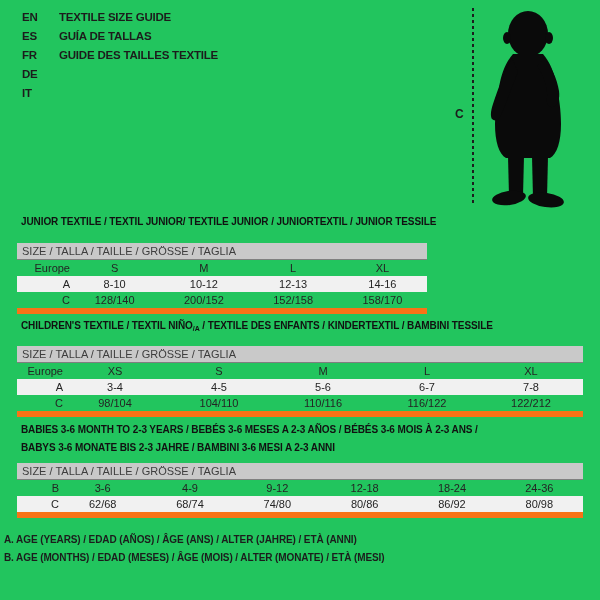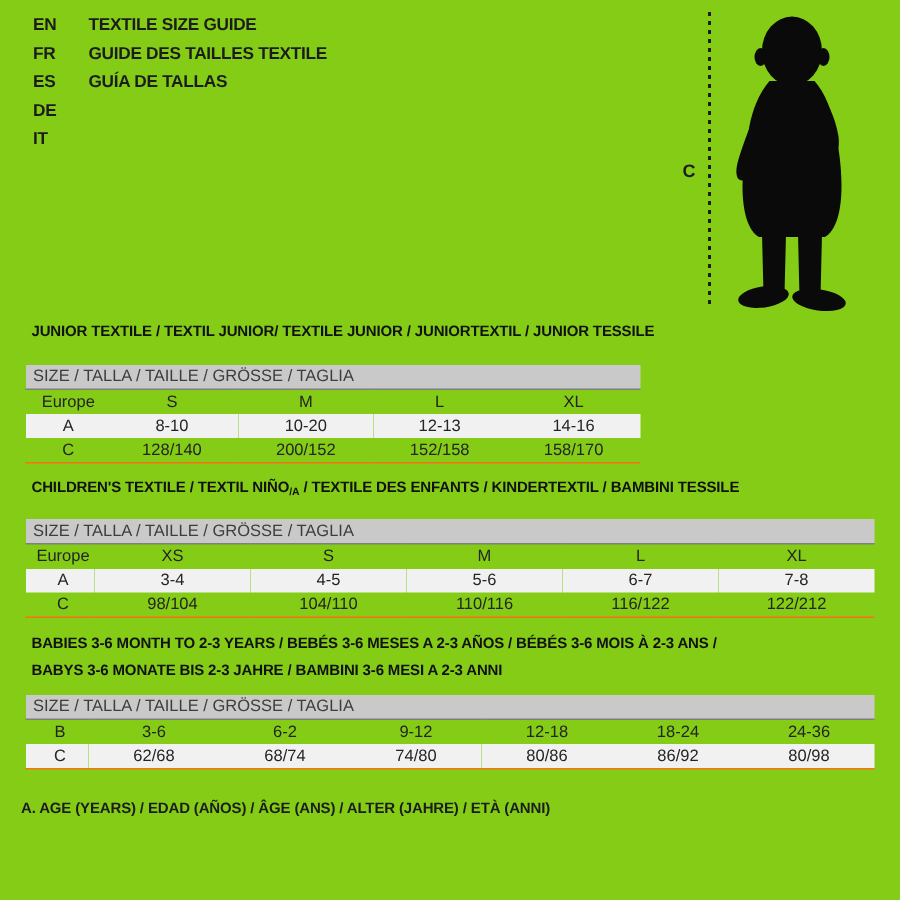--- a/index.html
+++ b/index.html
@@ -1,17 +1,17 @@
 <!DOCTYPE html>
 <html><head>
 <meta charset="utf-8">
 <style>
   html,body{margin:0;padding:0;background:#fff;}
   .canvas{
-    position:relative;width:600px;height:600px;background:#84cc16;
+    position:relative;width:600px;height:600px;background:#22c55e;
     font-family:"Liberation Sans",sans-serif;color:#1c1c1c;overflow:hidden;
   }
   
   .langs{position:absolute;left:22px;top:8px;}
   .lang-row{display:flex;line-height:19px;font-weight:bold;font-size:11.5px;letter-spacing:-0.2px;}
   .lang-code{width:37px;flex:0 0 37px;}
   
   .dash-line{
     position:absolute;left:472px;top:8px;width:2px;height:198px;
     background:repeating-linear-gradient(to bottom,#1d1d1d 0 3px,transparent 3px 6px);
@@ -24,48 +24,48 @@
     letter-spacing:-0.1px;white-space:nowrap;color:#111;
   }
   .title-sub{font-size:7px;vertical-align:-2px;}
   .two-line{white-space:normal;line-height:18px;width:520px;}
   
   table.size-table{
     position:absolute;border-collapse:collapse;table-layout:fixed;
     font-size:11px;color:#242424;
   }
   td{height:16px;padding:0;text-align:center;vertical-align:middle;overflow:hidden;}
-  td.rowlabel{text-align:center;padding-left:4px;}
+  td.rowlabel{text-align:right;padding-left:4px;}
   td.size-bar{
     background:#c9c9c9;color:#3d3d3d;text-align:left;padding:1px 5px;
     border-bottom:1px solid #7f7f7f;height:14px;font-size:11px;
   }
   tr.alt td{background:#f1f1f1;}
-  table.size-table{border-bottom:1px solid #f97316;}
-  
-  .legend{position:absolute;left:14px;top:531px;font-weight:bold;font-size:10px;letter-spacing:-0.1px;}
+  table.size-table{border-bottom:6px solid #f97316;}
+  
+  .legend{position:absolute;left:4px;top:531px;font-weight:bold;font-size:10px;letter-spacing:-0.1px;}
   .legend div{line-height:17.5px;white-space:nowrap;}
 </style>
 </head>
 <body>
 
 <div class="canvas">
 
   <div class="langs">
     <div class="lang-row">
       <span class="lang-code">EN</span>
       <span class="lang-label">TEXTILE SIZE GUIDE</span>
     </div>
     <div class="lang-row">
+      <span class="lang-code">ES</span>
+      <span class="lang-label">GUÍA DE TALLAS</span>
+    </div>
+    <div class="lang-row">
       <span class="lang-code">FR</span>
       <span class="lang-label">GUIDE DES TAILLES TEXTILE</span>
-    </div>
-    <div class="lang-row">
-      <span class="lang-code">ES</span>
-      <span class="lang-label">GUÍA DE TALLAS</span>
     </div>
     <div class="lang-row">
       <span class="lang-code">DE</span>
     </div>
     <div class="lang-row">
       <span class="lang-code">IT</span>
     </div>
   </div>
 
   <div class="dash-line"></div>
@@ -99,21 +99,21 @@
     <tr>
       <td class="rowlabel">Europe</td>
       <td>S</td>
       <td>M</td>
       <td>L</td>
       <td>XL</td>
     </tr>
     <tr class="alt">
       <td class="rowlabel">A</td>
       <td>8-10</td>
-      <td>10-20</td>
+      <td>10-12</td>
       <td>12-13</td>
       <td>14-16</td>
     </tr>
     <tr>
       <td class="rowlabel">C</td>
       <td>128/140</td>
       <td>200/152</td>
       <td>152/158</td>
       <td>158/170</td>
     </tr>
@@ -177,35 +177,36 @@
         <col>
         <col>
       </colgroup>
     <tbody>
         <tr>
       <td class="size-bar" colspan="7">SIZE / TALLA / TAILLE / GRÖSSE / TAGLIA</td>
     </tr>
     <tr>
       <td class="rowlabel">B</td>
       <td>3-6</td>
-      <td>6-2</td>
+      <td>4-9</td>
       <td>9-12</td>
       <td>12-18</td>
       <td>18-24</td>
       <td>24-36</td>
     </tr>
     <tr class="alt">
       <td class="rowlabel">C</td>
       <td>62/68</td>
       <td>68/74</td>
       <td>74/80</td>
       <td>80/86</td>
       <td>86/92</td>
       <td>80/98</td>
     </tr>
   </tbody>
     </table>
 
   <div class="legend">
     <div>A. AGE (YEARS) / EDAD (AÑOS) / ÂGE (ANS) / ALTER (JAHRE) / ETÀ (ANNI)</div>
+    <div>B. AGE (MONTHS) / EDAD (MESES) / ÂGE (MOIS) / ALTER (MONATE) / ETÀ (MESI)</div>
   </div>
 
 </div>
 
 </body></html>

